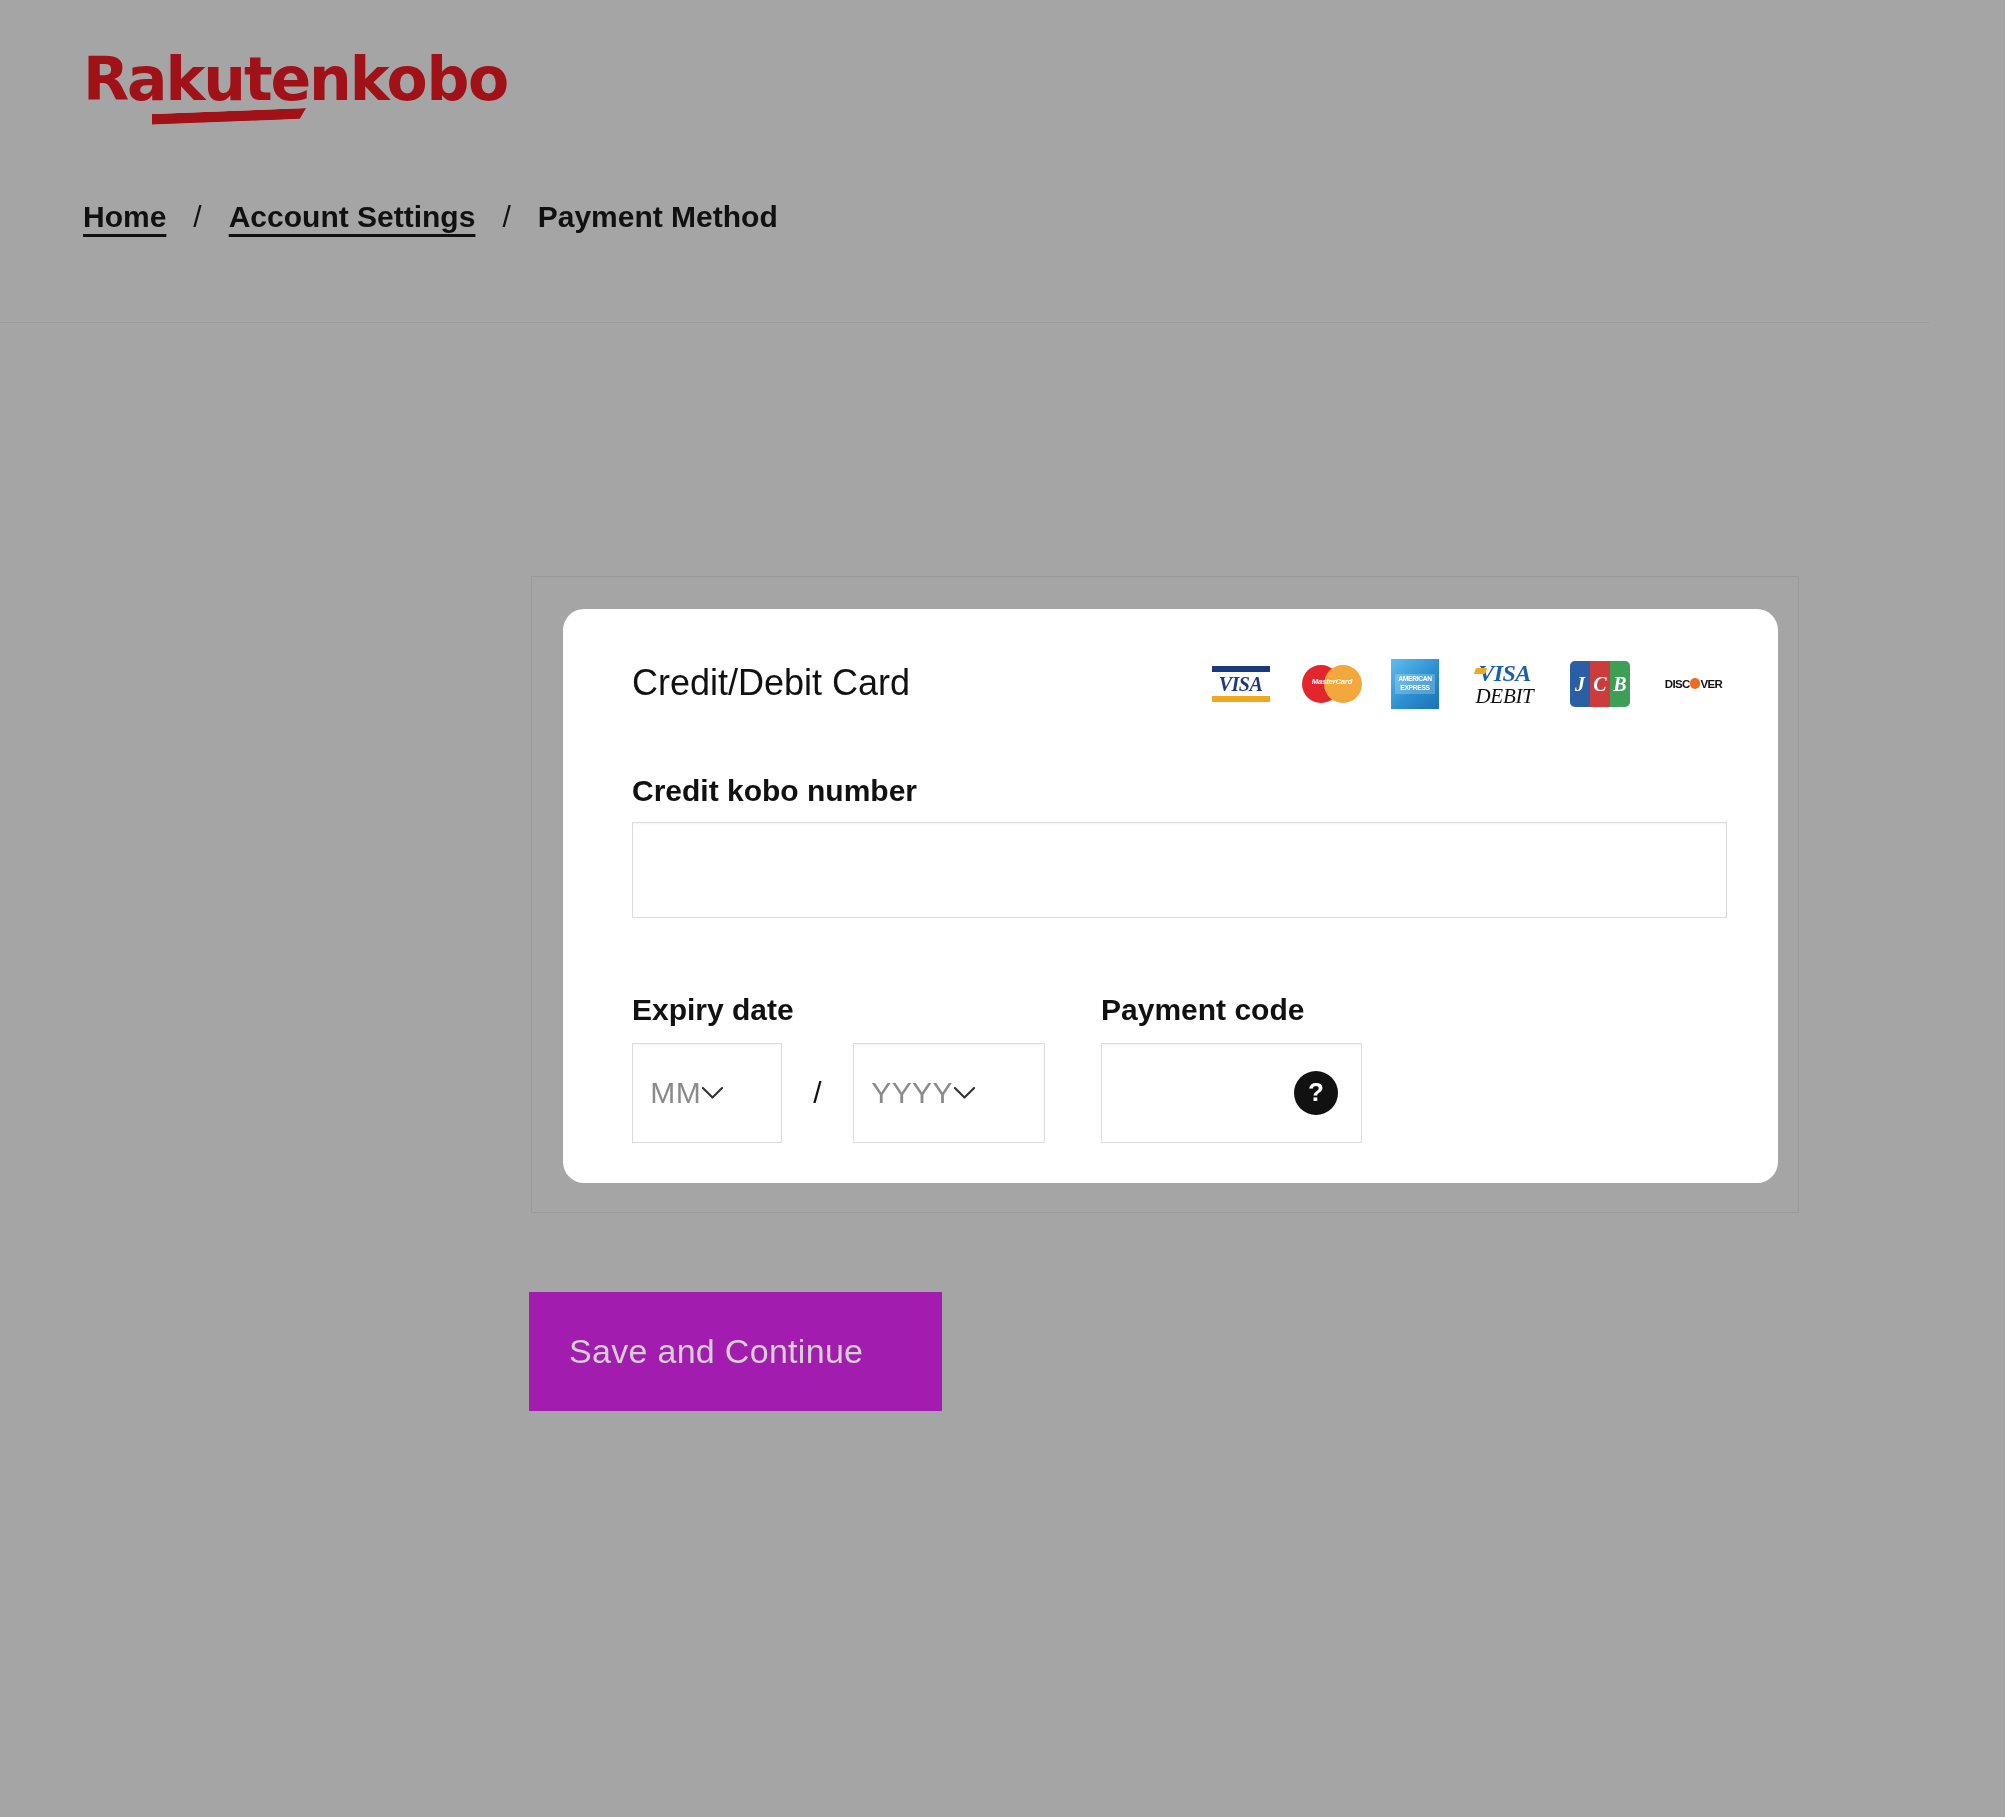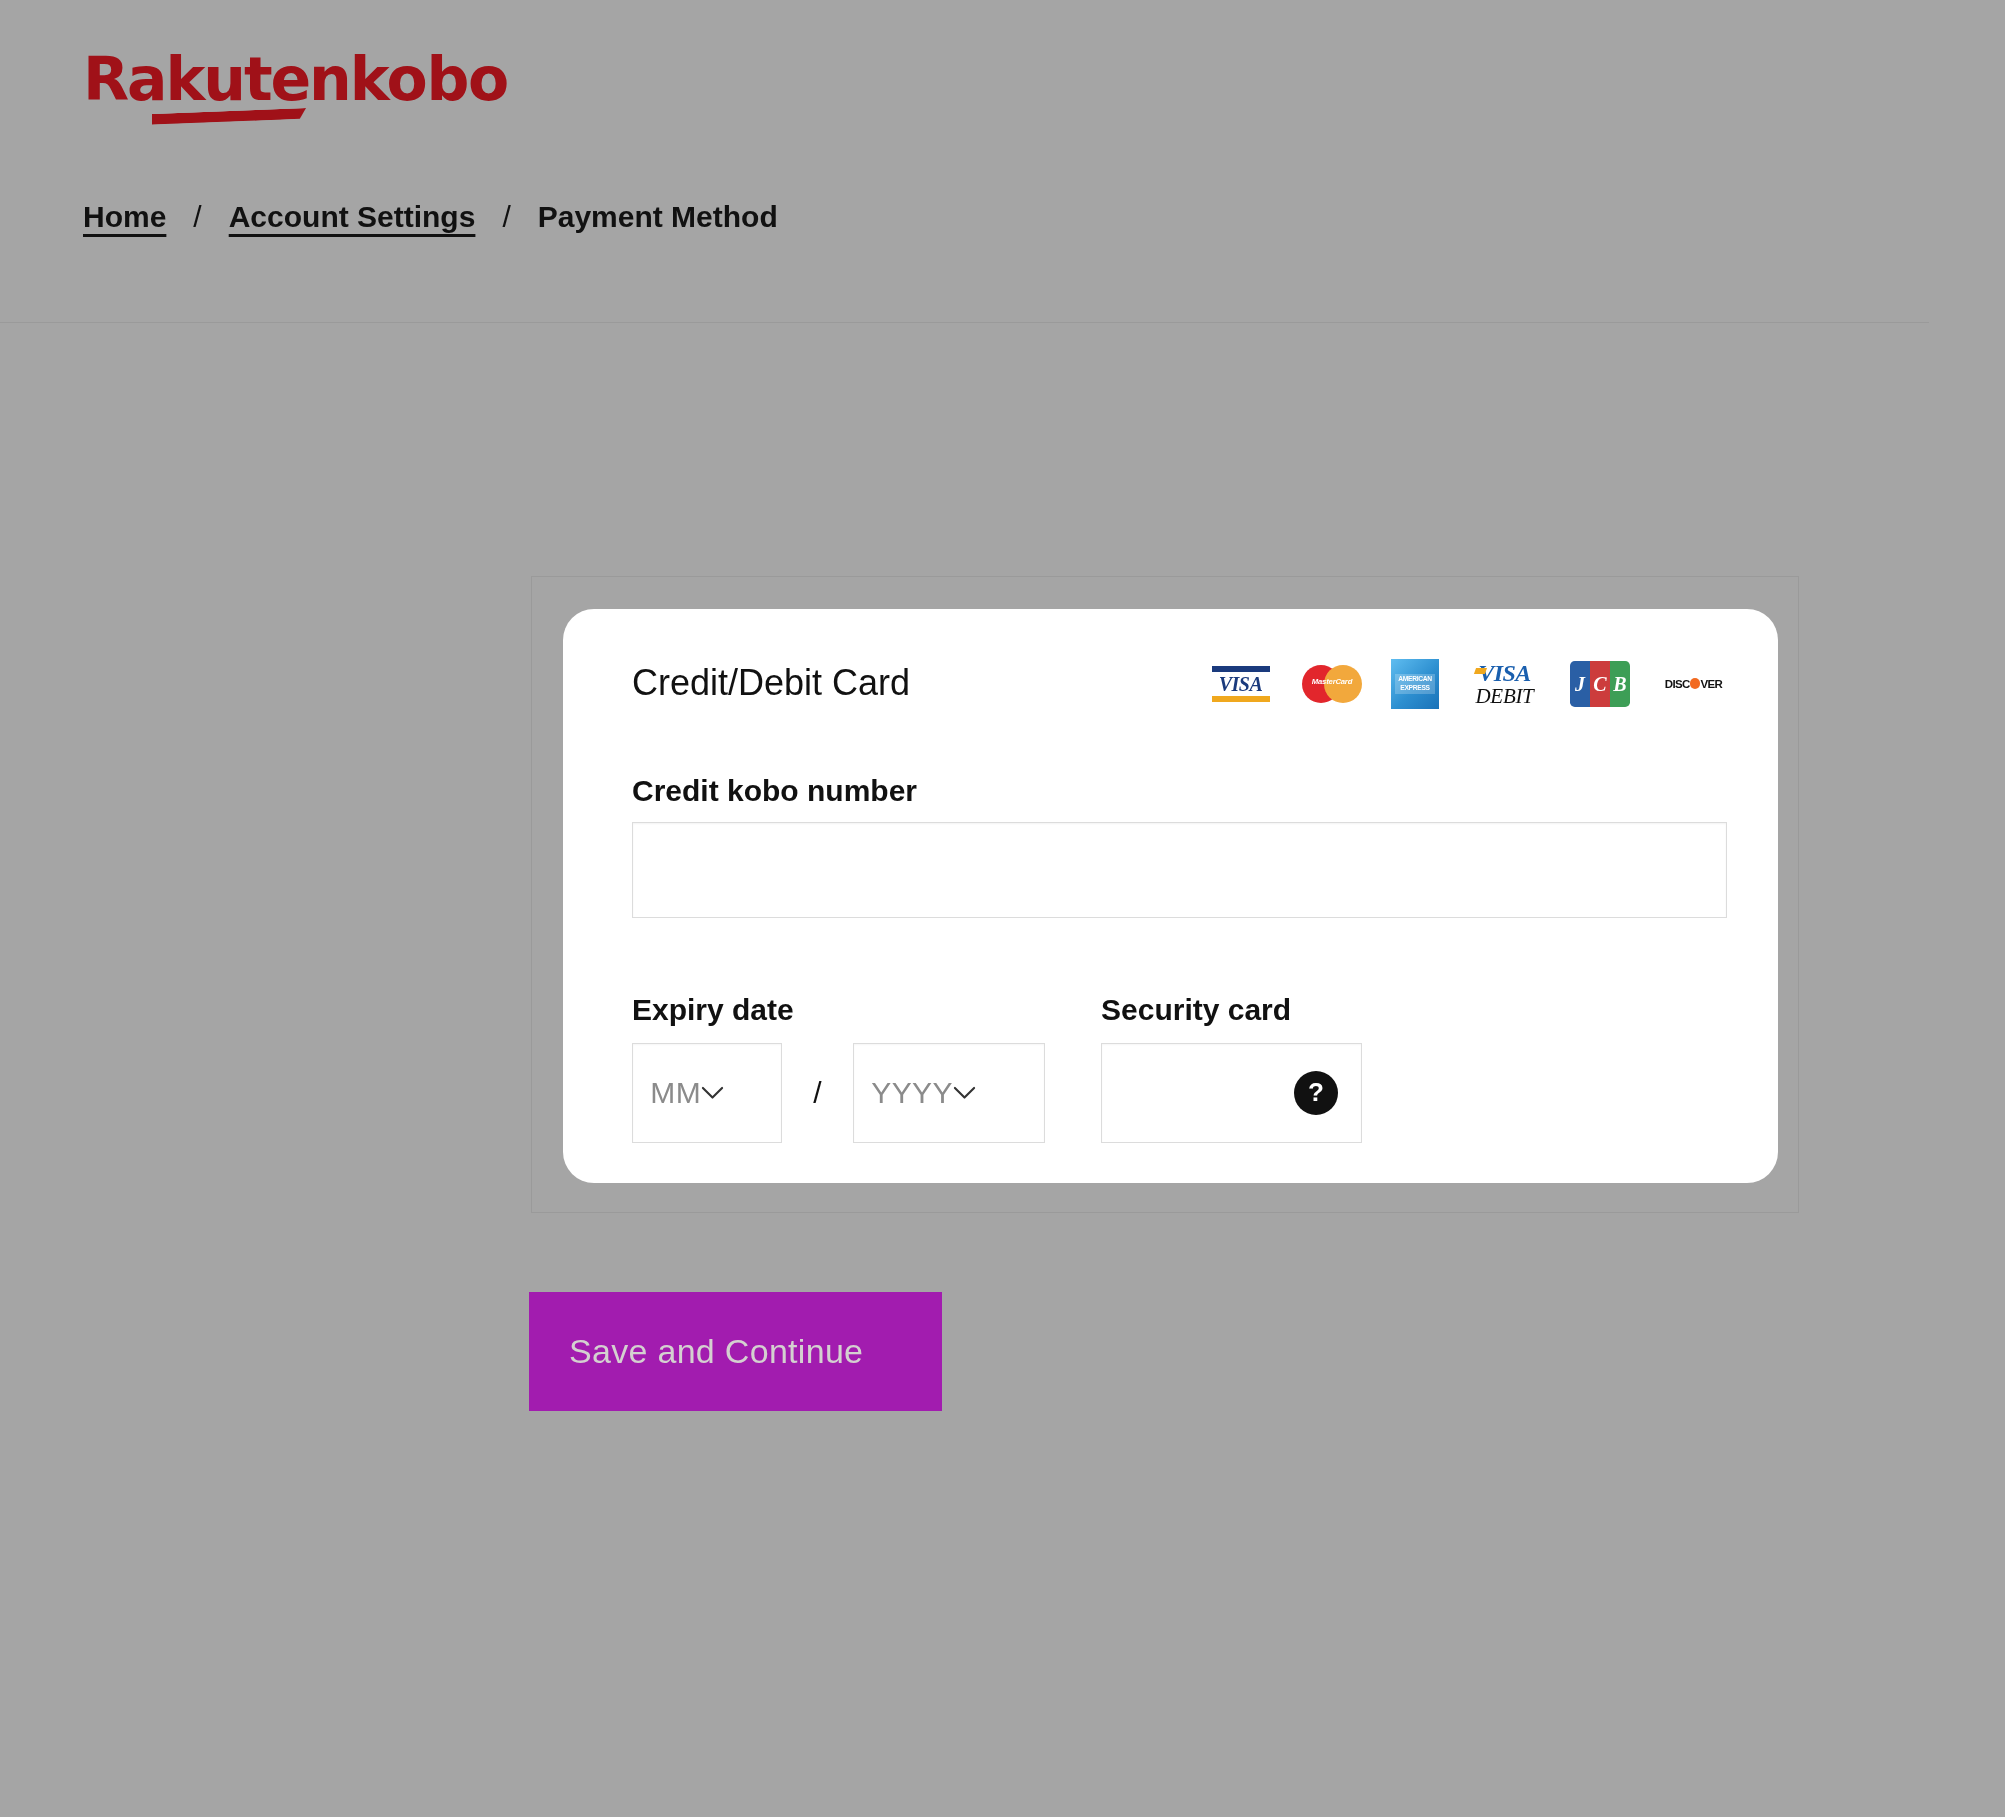--- a/index.html
+++ b/index.html
@@ -123,21 +123,21 @@
     background: transparent;
   }
 
   .card-inner {
     position: absolute;
     left: 31px;
     top: 32px;
     width: 1215px;
     height: 574px;
     background: #ffffff;
-    border-radius: 31px;
+    border-radius: 21px;
   }
 
   
   .card-head {
     position: absolute;
     left: 0; top: 0;
     width: 100%;
     height: 115px;
   }
   .card-head-title {
@@ -541,21 +541,21 @@
         <div class="slash">/</div>
 
         <div class="sel-box wide">
           <span class="sel-ph">YYYY</span>
           <svg class="chev" viewBox="0 0 24 15">
             <polyline points="2,2 12,12 22,2" fill="none" stroke="#333" stroke-width="2.2" stroke-linecap="round" stroke-linejoin="round"></polyline>
           </svg>
         </div>
       </div>
 
-      <div class="field-label seccode-label">Security card</div>
+      <div class="field-label seccode-label">Payment code</div>
       <div class="seccode-box">
         <input class="seccode-input" type="text" placeholder="" style="">
         <button class="help-btn">?</button>
       </div>
 
     </div>
   </div>
 
   <button class="save-btn">Save and Continue</button>
 

